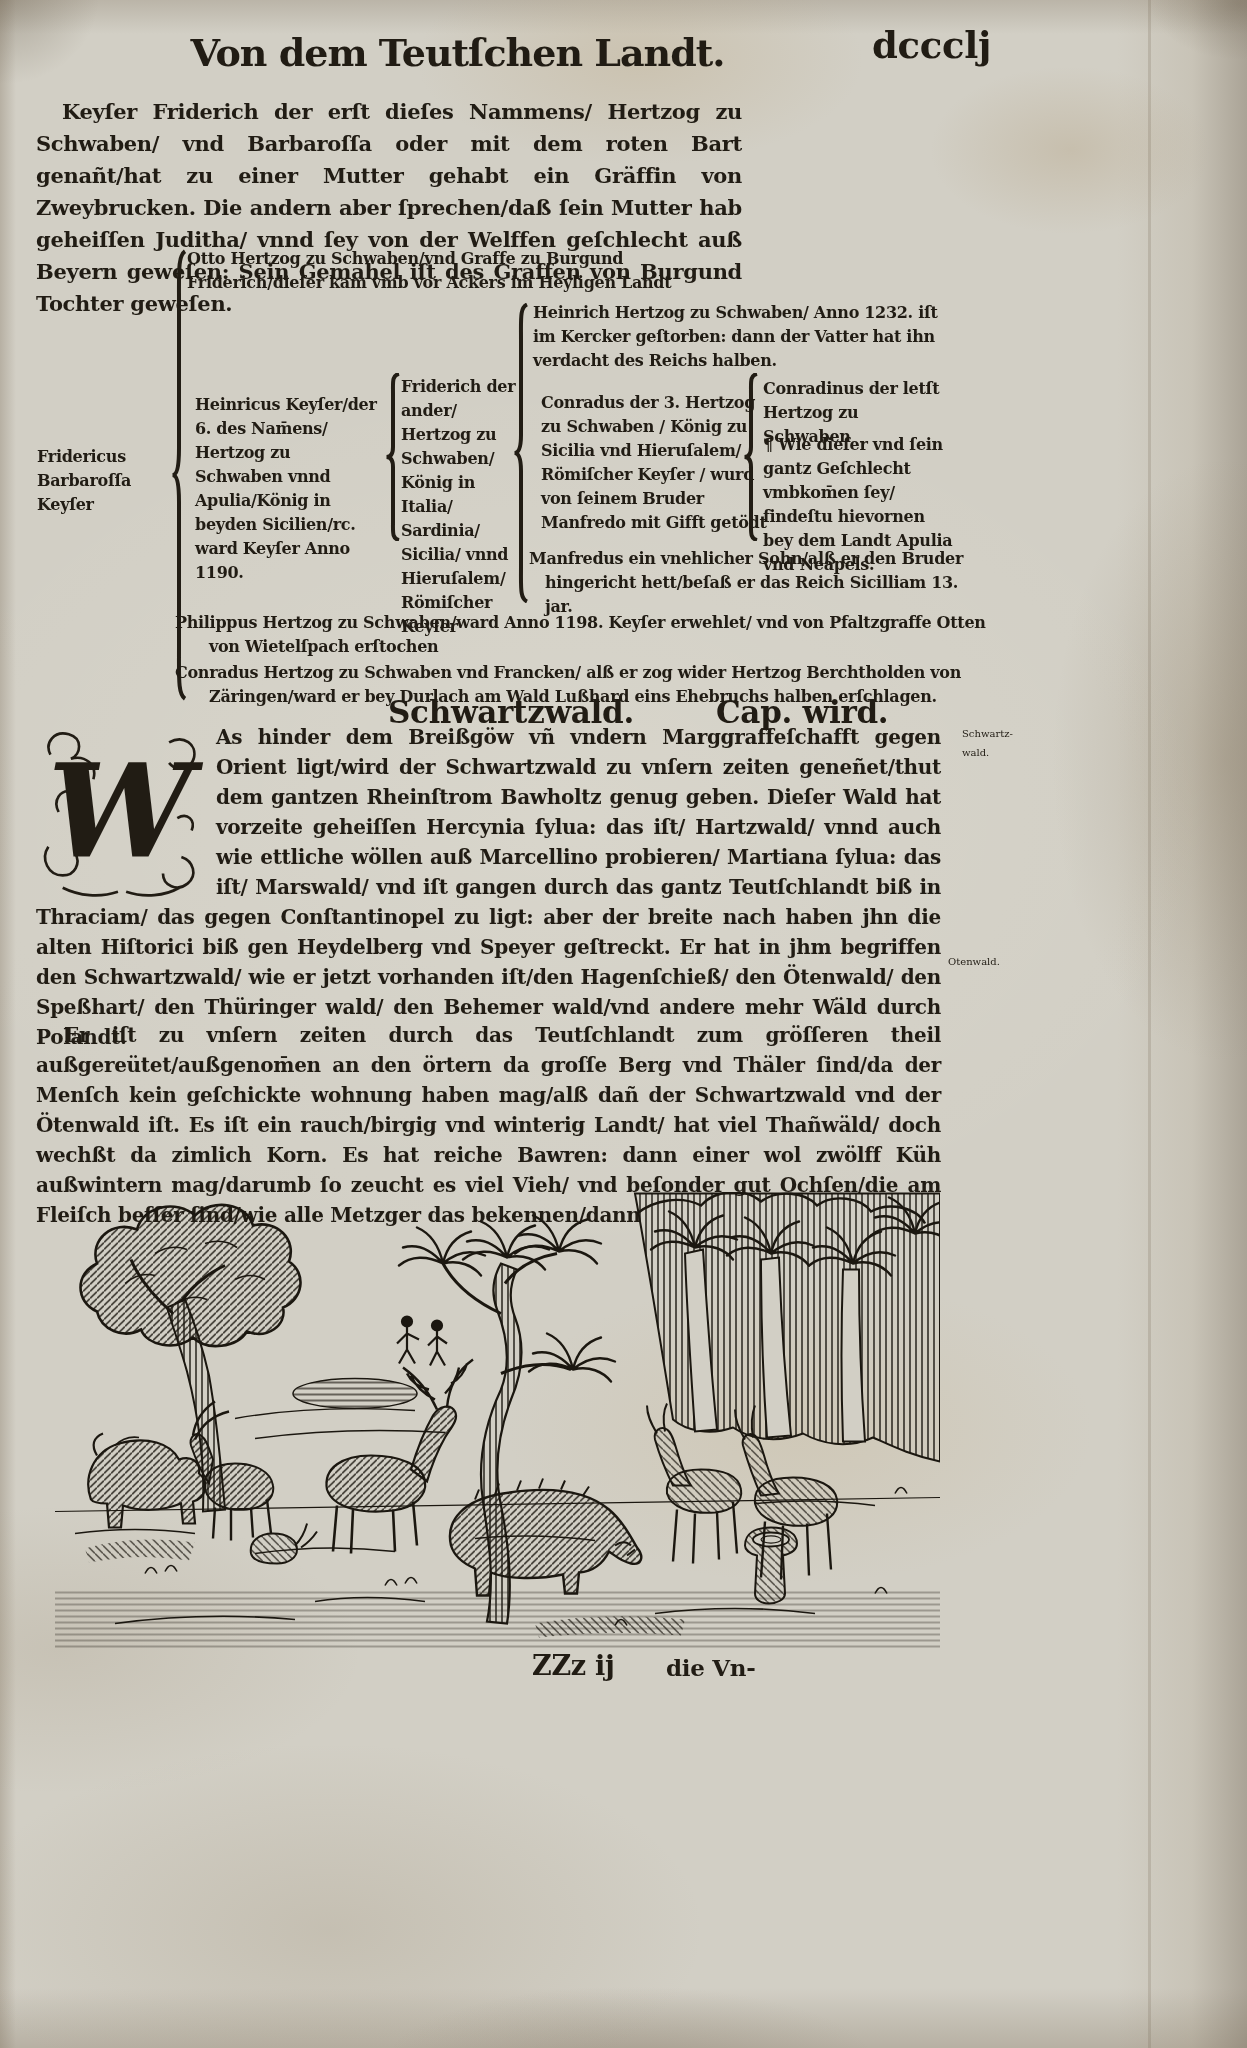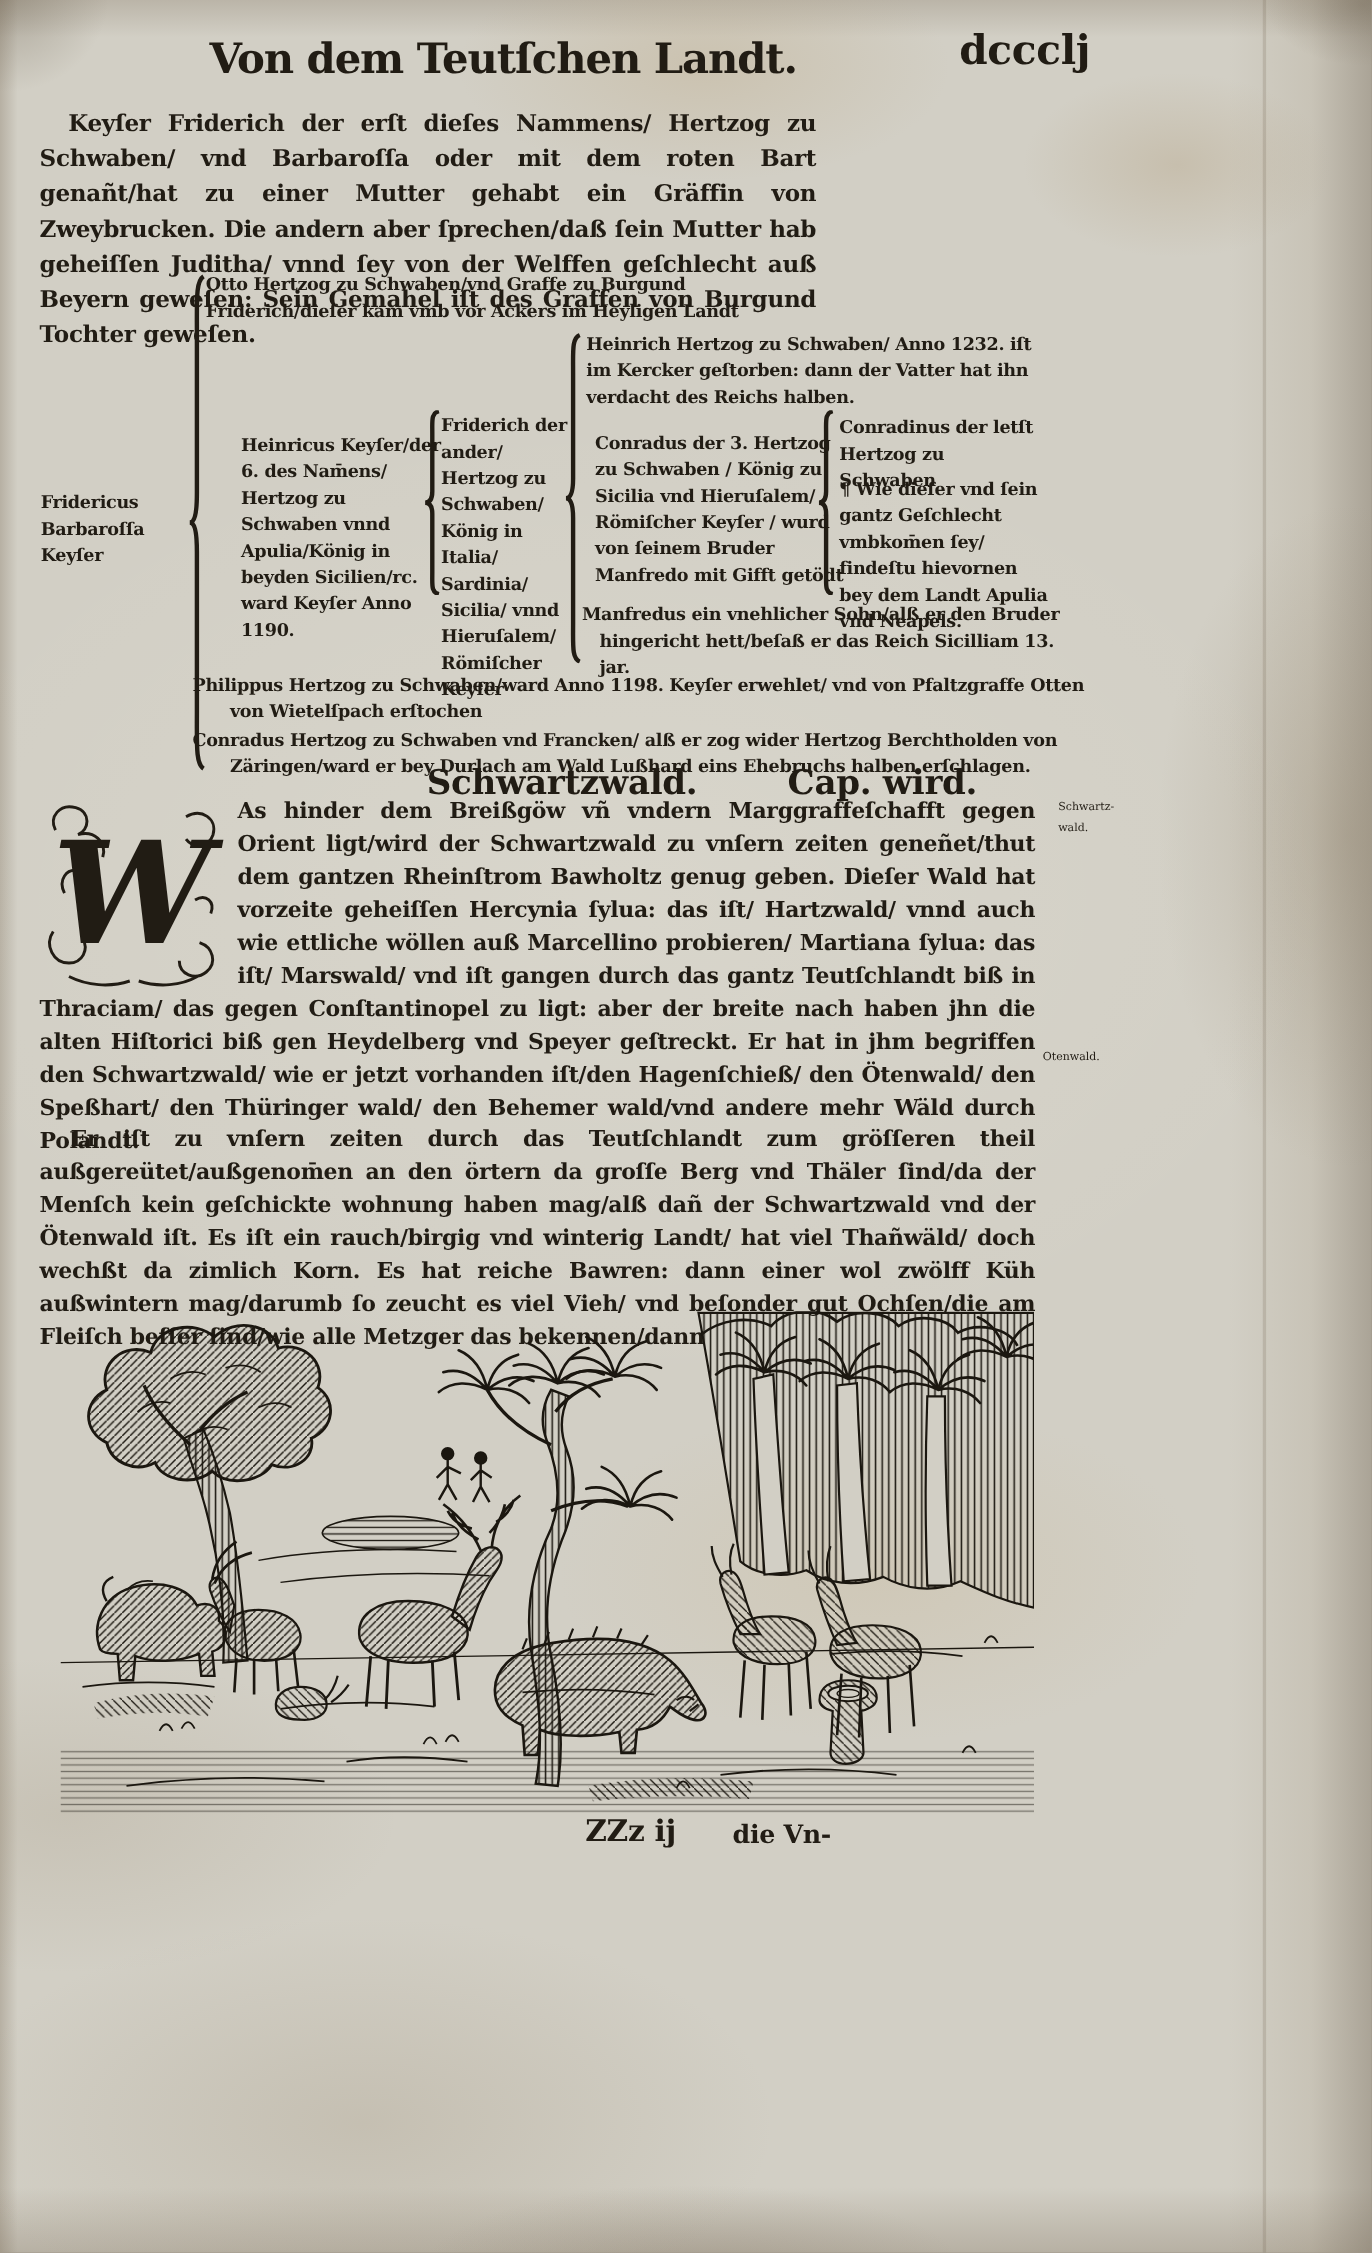--- a/index.html
+++ b/index.html
@@ -78,21 +78,21 @@
     <svg class="brace" style="left:478px;top:58px;height:300px;" viewBox="0 0 16 100" preserveAspectRatio="none">
       <path d="M14,0.5 C7,1.5 8,5 8,12 L8,44 C8,48.5 5.5,50 1.5,50 C5.5,50 8,51.5 8,56 L8,88 C8,95 7,98.5 14,99.5" fill="none" stroke="#211c14" stroke-width="4" vector-effect="non-scaling-stroke"></path>
     </svg>
     <svg class="brace" style="left:708px;top:128px;height:168px;" viewBox="0 0 16 100" preserveAspectRatio="none">
       <path d="M14,0.5 C7,1.5 8,5 8,12 L8,44 C8,48.5 5.5,50 1.5,50 C5.5,50 8,51.5 8,56 L8,88 C8,95 7,98.5 14,99.5" fill="none" stroke="#211c14" stroke-width="4" vector-effect="non-scaling-stroke"></path>
     </svg>
 
     <div class="tnode" style="left:152px;top:2px;">Otto Hertzog zu Schwaben/vnd Graffe zu Burgund</div>
     <div class="tnode" style="left:152px;top:26px;">Friderich/dieſer kam vmb vor Ackers im Heyligen Landt</div>
     <div class="tnode" style="left:2px;top:200px;width:122px;">Fridericus Barbaroſſa Keyſer</div>
-    <div class="tnode" style="left:160px;top:148px;width:182px;margin-left:24px;">Heinricus Keyſer/der 6. des Nam̄ens/ Hertzog zu Schwaben vnnd Apulia/König in beyden Sicilien/rc. ward Keyſer Anno 1190.</div>
+    <div class="tnode" style="left:160px;top:148px;width:182px;">Heinricus Keyſer/der 6. des Nam̄ens/ Hertzog zu Schwaben vnnd Apulia/König in beyden Sicilien/rc. ward Keyſer Anno 1190.</div>
     <div class="tnode" style="left:366px;top:130px;width:128px;">Friderich der ander/ Hertzog zu Schwaben/ König in Italia/ Sardinia/ Sicilia/ vnnd Hieruſalem/ Römiſcher Keyſer</div>
     <div class="tnode" style="left:498px;top:56px;width:420px;">Heinrich Hertzog zu Schwaben/ Anno 1232. iſt im Kercker geſtorben: dann der Vatter hat ihn verdacht des Reichs halben.</div>
     <div class="tnode" style="left:506px;top:146px;width:228px;">Conradus der 3. Hertzog zu Schwaben / König zu Sicilia vnd Hieruſalem/ Römiſcher Keyſer / wurd von ſeinem Bruder Manfredo mit Gifft getödt</div>
     <div class="tnode" style="left:728px;top:188px;width:190px;">¶ Wie dieſer vnd ſein gantz Geſchlecht vmbkom̄en ſey/ findeſtu hievornen bey dem Landt Apulia vnd Neapels.</div>
     <div class="tnode" style="left:728px;top:132px;width:186px;">Conradinus der letſt Hertzog zu Schwaben</div>
     <div class="tnode hang-s" style="left:494px;top:302px;width:442px;">Manfredus ein vnehlicher Sohn/alß er den Bruder hingericht hett/beſaß er das Reich Sicilliam 13. jar.</div>
     <div class="tnode hang" style="left:140px;top:366px;width:800px;">Philippus Hertzog zu Schwaben/ward Anno 1198. Keyſer erwehlet/ vnd von Pfaltzgraffe Otten von Wietelſpach erſtochen</div>
     <div class="tnode hang" style="left:140px;top:416px;width:808px;">Conradus Hertzog zu Schwaben vnd Francken/ alß er zog wider Hertzog Berchtholden von Zäringen/ward er bey Durlach am Wald Lußhard eins Ehebruchs halben erſchlagen.</div>
   </div>
 

